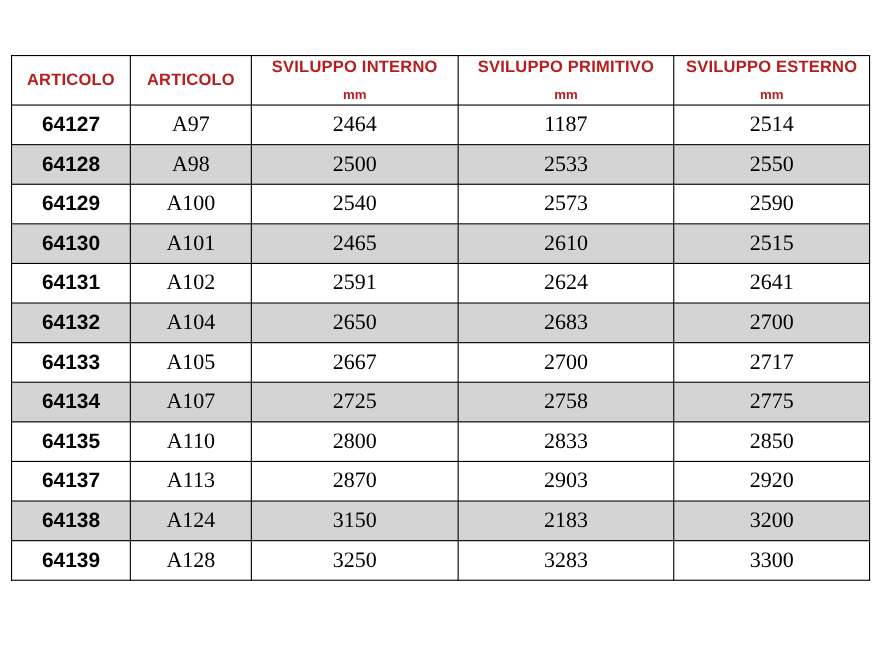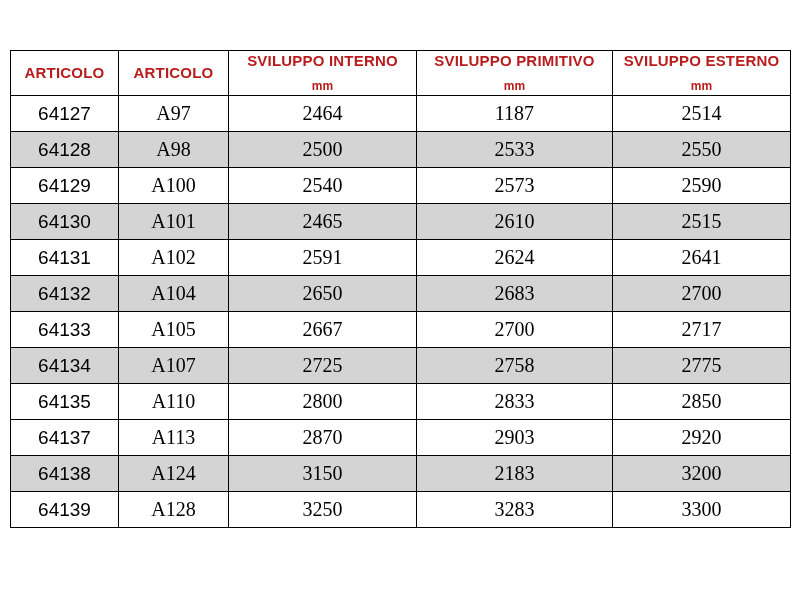--- a/index.html
+++ b/index.html
@@ -59,21 +59,21 @@
   table.spec tbody td {
     height: 35px;
     font-size: 20px;
     color: #000000;
   }
   table.spec tbody tr.alt td {
     background: #d4d4d4;
   }
   table.spec tbody td.articolo {
     font-family: "Liberation Sans", sans-serif;
-    font-weight: normal;
+    font-weight: bold;
     font-size: 19px;
   }
   table.spec tbody td.modello {
     font-size: 20px;
     margin-left: 32px;
   }
   col.c-articolo { width: 108px; }
   col.c-modello  { width: 110px; }
   col.c-interno  { width: 188px; }
   col.c-primitivo{ width: 196px; }

